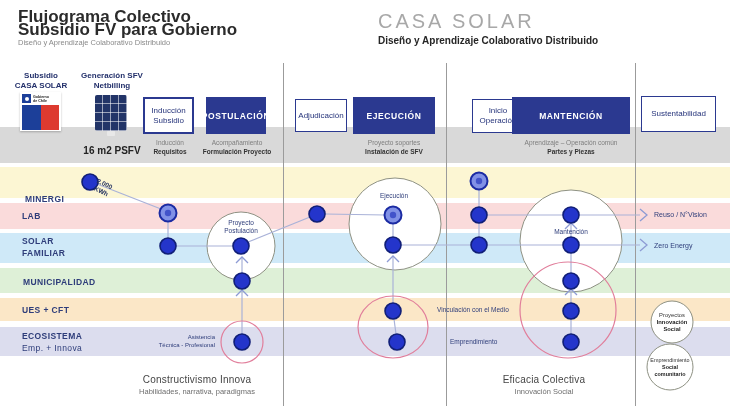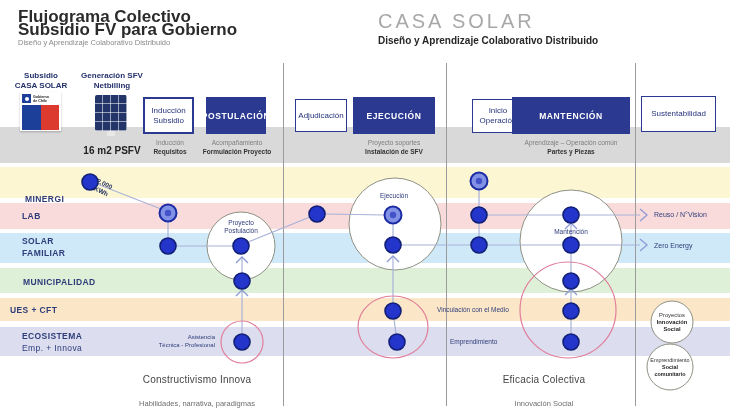--- a/index.html
+++ b/index.html
@@ -23,21 +23,21 @@
   .lane-band{position:absolute;left:0;width:730px;}
   .lane-label{position:absolute;font-size:8.5px;font-weight:bold;letter-spacing:.4px;color:#2e3d7a;line-height:12px;}
   .divider{position:absolute;top:63px;width:1px;height:343px;background:#9b9b9b;}
   
   .dlabel{font-size:6.5px;color:#2e3d7a;line-height:8px;}
   .outcome{font-size:7px;color:#2e3d7a;}
   .bubble-txt{font-size:5.8px;line-height:6.8px;color:#333;}
   .bubble-txt b{color:#222;}
   
   .ph-title{font-size:10px;color:#454545;letter-spacing:.2px;}
-  .ph-sub{font-size:7.5px;color:#6e6e6e;margin-top:14px;}
+  .ph-sub{font-size:7.5px;color:#6e6e6e;margin-top:2px;}
   
   .logo{position:absolute;left:20px;top:92px;width:41px;height:39px;background:#fff;box-shadow:0 1px 2px rgba(0,0,0,.25);}
   .logo-top{display:flex;align-items:center;gap:2px;padding:1px 2px;height:11px;}
   .logo-emblem{width:9px;height:9px;background:#1c3f99;position:relative;}
   .logo-emblem:after{content:"";position:absolute;left:2.5px;top:2.5px;width:4px;height:4px;background:#fff;border-radius:50%;}
   .logo-txt{font-size:3.6px;line-height:4px;font-weight:bold;color:#222;}
   .logo-bi{display:flex;height:25px;margin:0 2px;}
   .logo-bi .b{flex:1;background:#1c3f99;}
   .logo-bi .r{flex:1;background:#dd3a2f;}
   
@@ -146,21 +146,21 @@
   <div class="lane-band" style="top: 298px; height: 23px; background-color: rgb(251, 231, 199);"></div>
   <div class="lane-band" style="top: 327px; height: 29px; background-color: rgb(220, 221, 238);"></div>
 
   <div class="lane-label" style="left:25px;top:177px;margin-top:16px;">MINERGI</div>
   <div class="lane-label" style="left:22px;top:210px;">LAB</div>
   <div class="lane-label" style="left:22px;top:235px;">
     <div>SOLAR</div>
       <div>FAMILIAR</div>
   </div>
   <div class="lane-label" style="left:23px;top:276px;">MUNICIPALIDAD</div>
-  <div class="lane-label" style="left:10px;top:304px;">UES + CFT</div>
+  <div class="lane-label" style="left:22px;top:304px;">UES + CFT</div>
   <div class="lane-label" style="left:22px;top:330px;">
     <div>ECOSISTEMA</div>
       <div style="font-weight:normal;">Emp. + Innova</div>
   </div>
 
   <div class="divider" style="left:283px;"></div>
   <div class="divider" style="left:446px;"></div>
   <div class="divider" style="left:635px;"></div>
 
   <svg width="730" height="411" viewBox="0 0 730 411">

